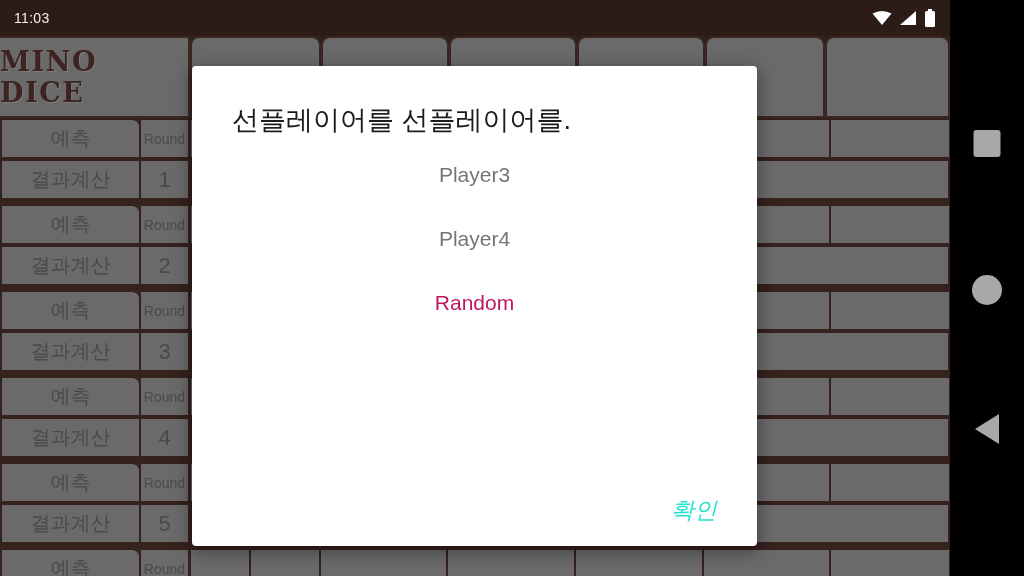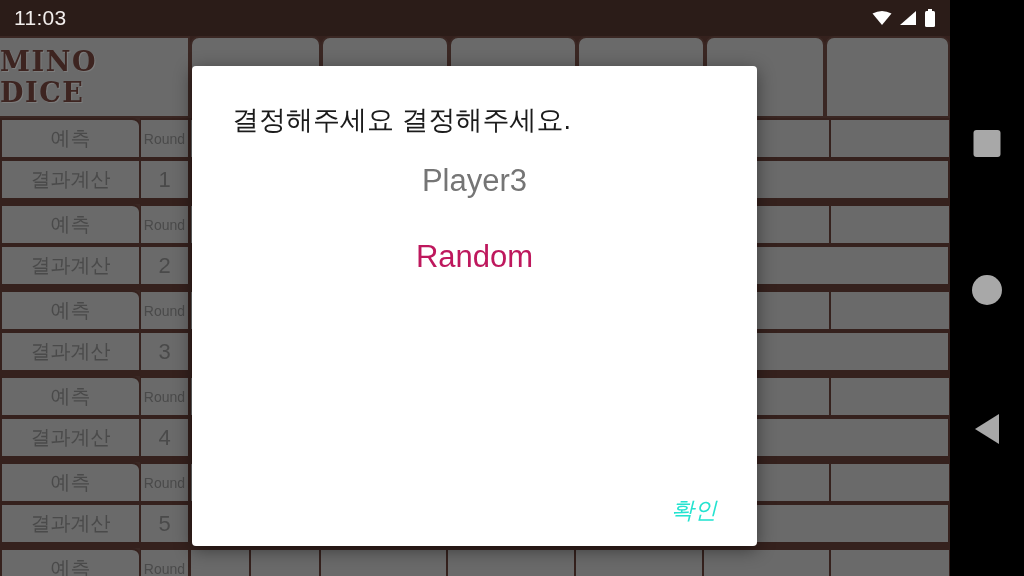--- a/index.html
+++ b/index.html
@@ -27,21 +27,21 @@
     left: 0; top: 0;
     width: 950px;
     height: 36px;
     background: #2b1c18;
     display: flex;
     align-items: center;
     z-index: 60;
   }
   #status-time {
     color: #f2eeec;
-    font-size: 21px;
+    font-size: 14px;
     margin-left: 14px;
     letter-spacing: 0.3px;
   }
   #status-icons {
     margin-left: auto;
     margin-right: 14px;
     display: flex;
     align-items: center;
     gap: 7px;
   }
@@ -204,21 +204,21 @@
     white-space: nowrap;
   }
   #dialog-options {
     position: absolute;
     left: 0;
     top: 88px;
     width: 100%;
     text-align: center;
   }
   .dlg-option {
-    font-size: 31px;
+    font-size: 21px;
     color: #757575;
     padding: 9px 16px;
     margin-bottom: 22px;
   }
   .dlg-option.accent { color: #be185d; }
   #dialog-actions {
     position: absolute;
     right: 26px;
     bottom: 20px;
     font-style: italic;
@@ -432,23 +432,24 @@
             <div class="gcell n" style="width: 128px;"></div>
             <div class="gcell n" style="width: 120px;"></div>
           </div>
         </div>
       </div>
 
   </div>
 
   <div id="dialog-scrim"></div>
   <div id="dialog">
-    <div id="dialog-title">결정해주세요 결정해주세요.</div>
+    <div id="dialog-title">선플레이어를 선플레이어를.</div>
     <div id="dialog-options">
       <div class="dlg-option">Player3</div>
+      <div class="dlg-option">Player4</div>
       <div class="dlg-option accent">Random</div>
     </div>
     <div id="dialog-actions">
       <span id="confirm-button">확인</span>
     </div>
   </div>
 
   <div id="nav-bar">
     <div class="nav-btn" id="nav-recents"></div>
     <div class="nav-btn" id="nav-home"></div>

